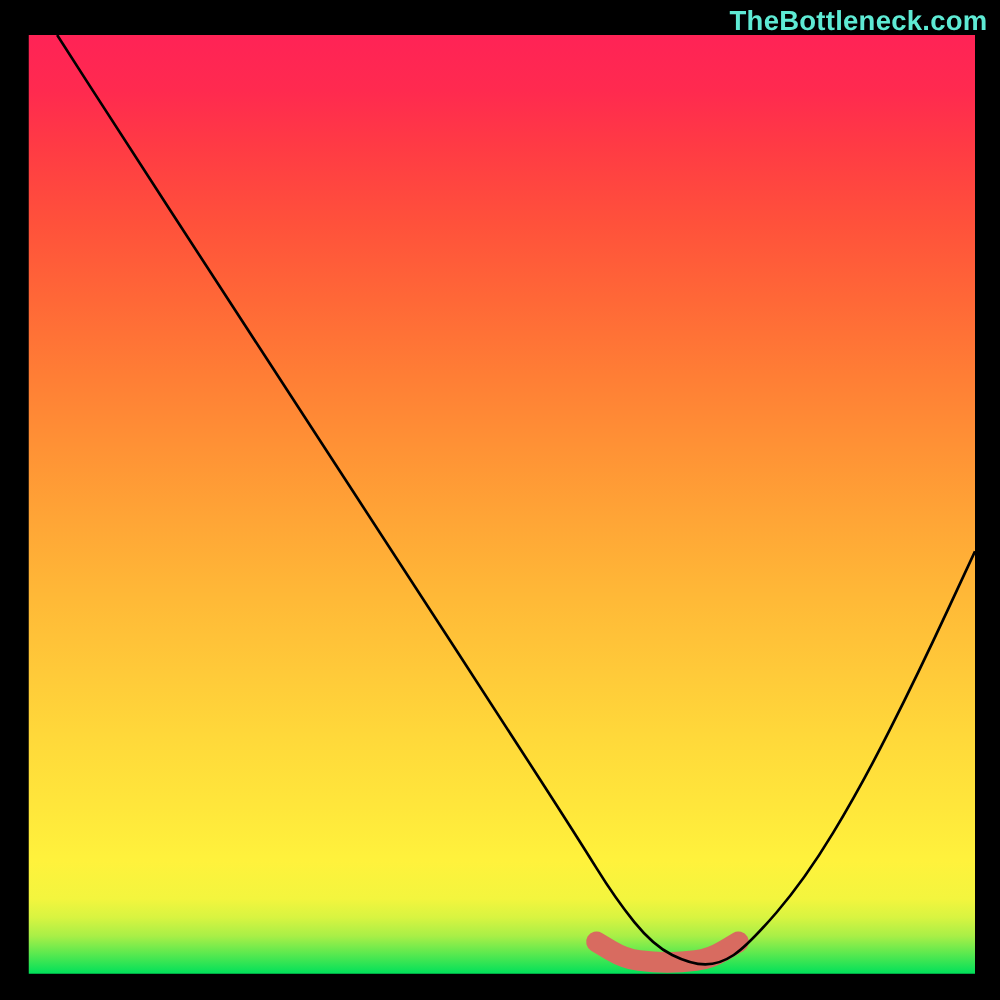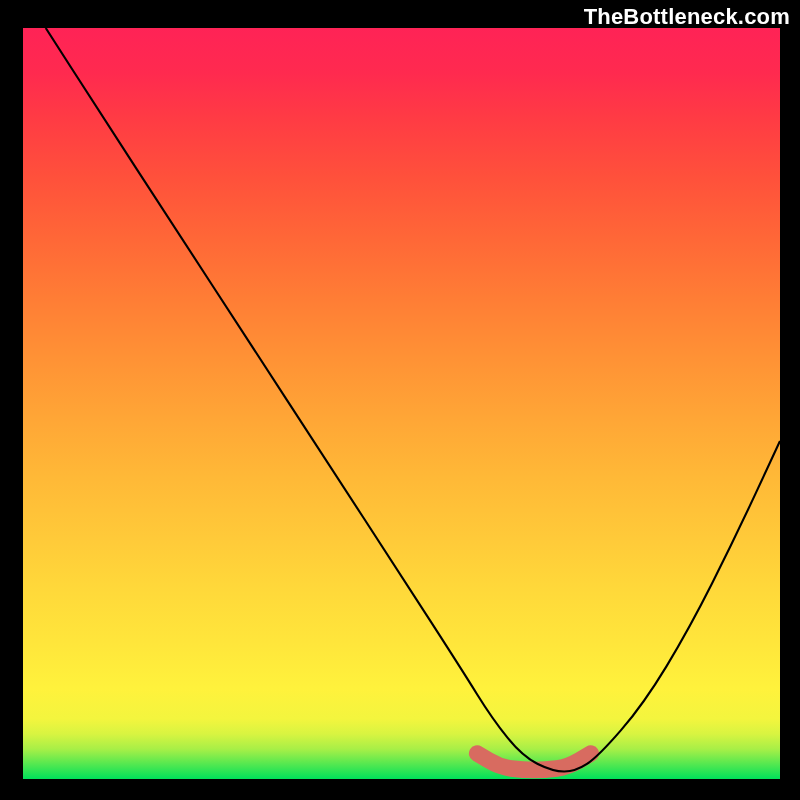--- a/index.html
+++ b/index.html
@@ -8,21 +8,21 @@
     height: 800px;
     background: #000;
     position: relative;
     overflow: hidden;
     font-family: Arial, Helvetica, sans-serif;
   }
   .watermark {
     position: absolute;
     top: 4px;
     right: 10px;
-    color: #ffffff;
+    color: #5eead4;
     font-size: 22px;
     font-weight: 600;
     z-index: 5;
     letter-spacing: 0.2px;
   }
   .plot-area {
     position: absolute;
     left: 23px;
     top: 28px;
     width: 757px;

